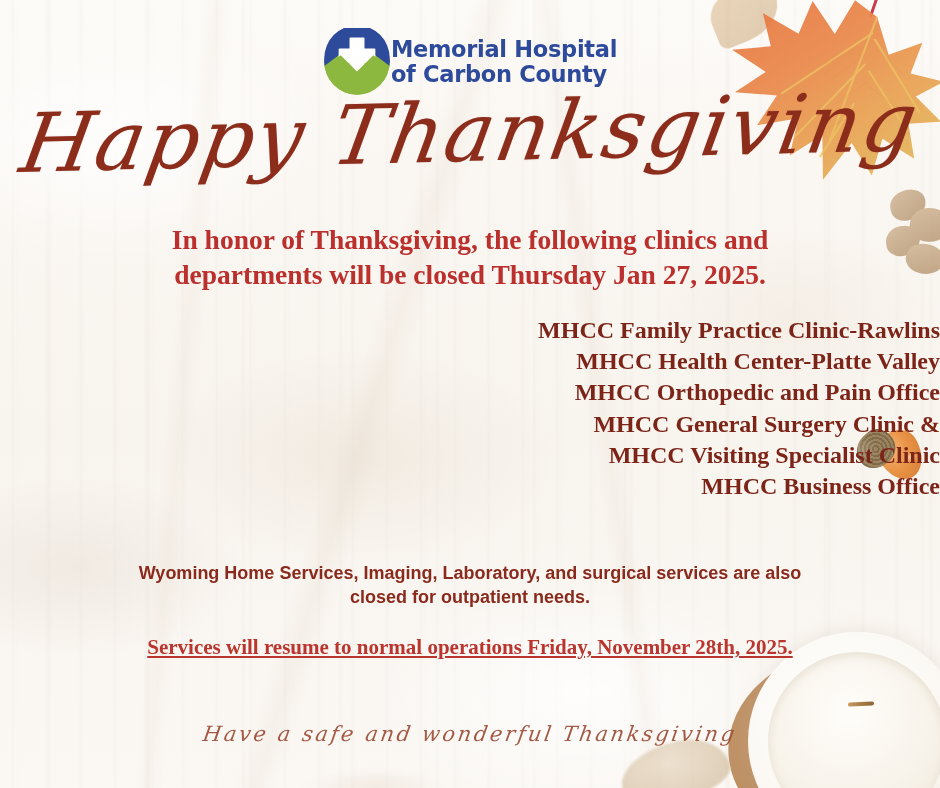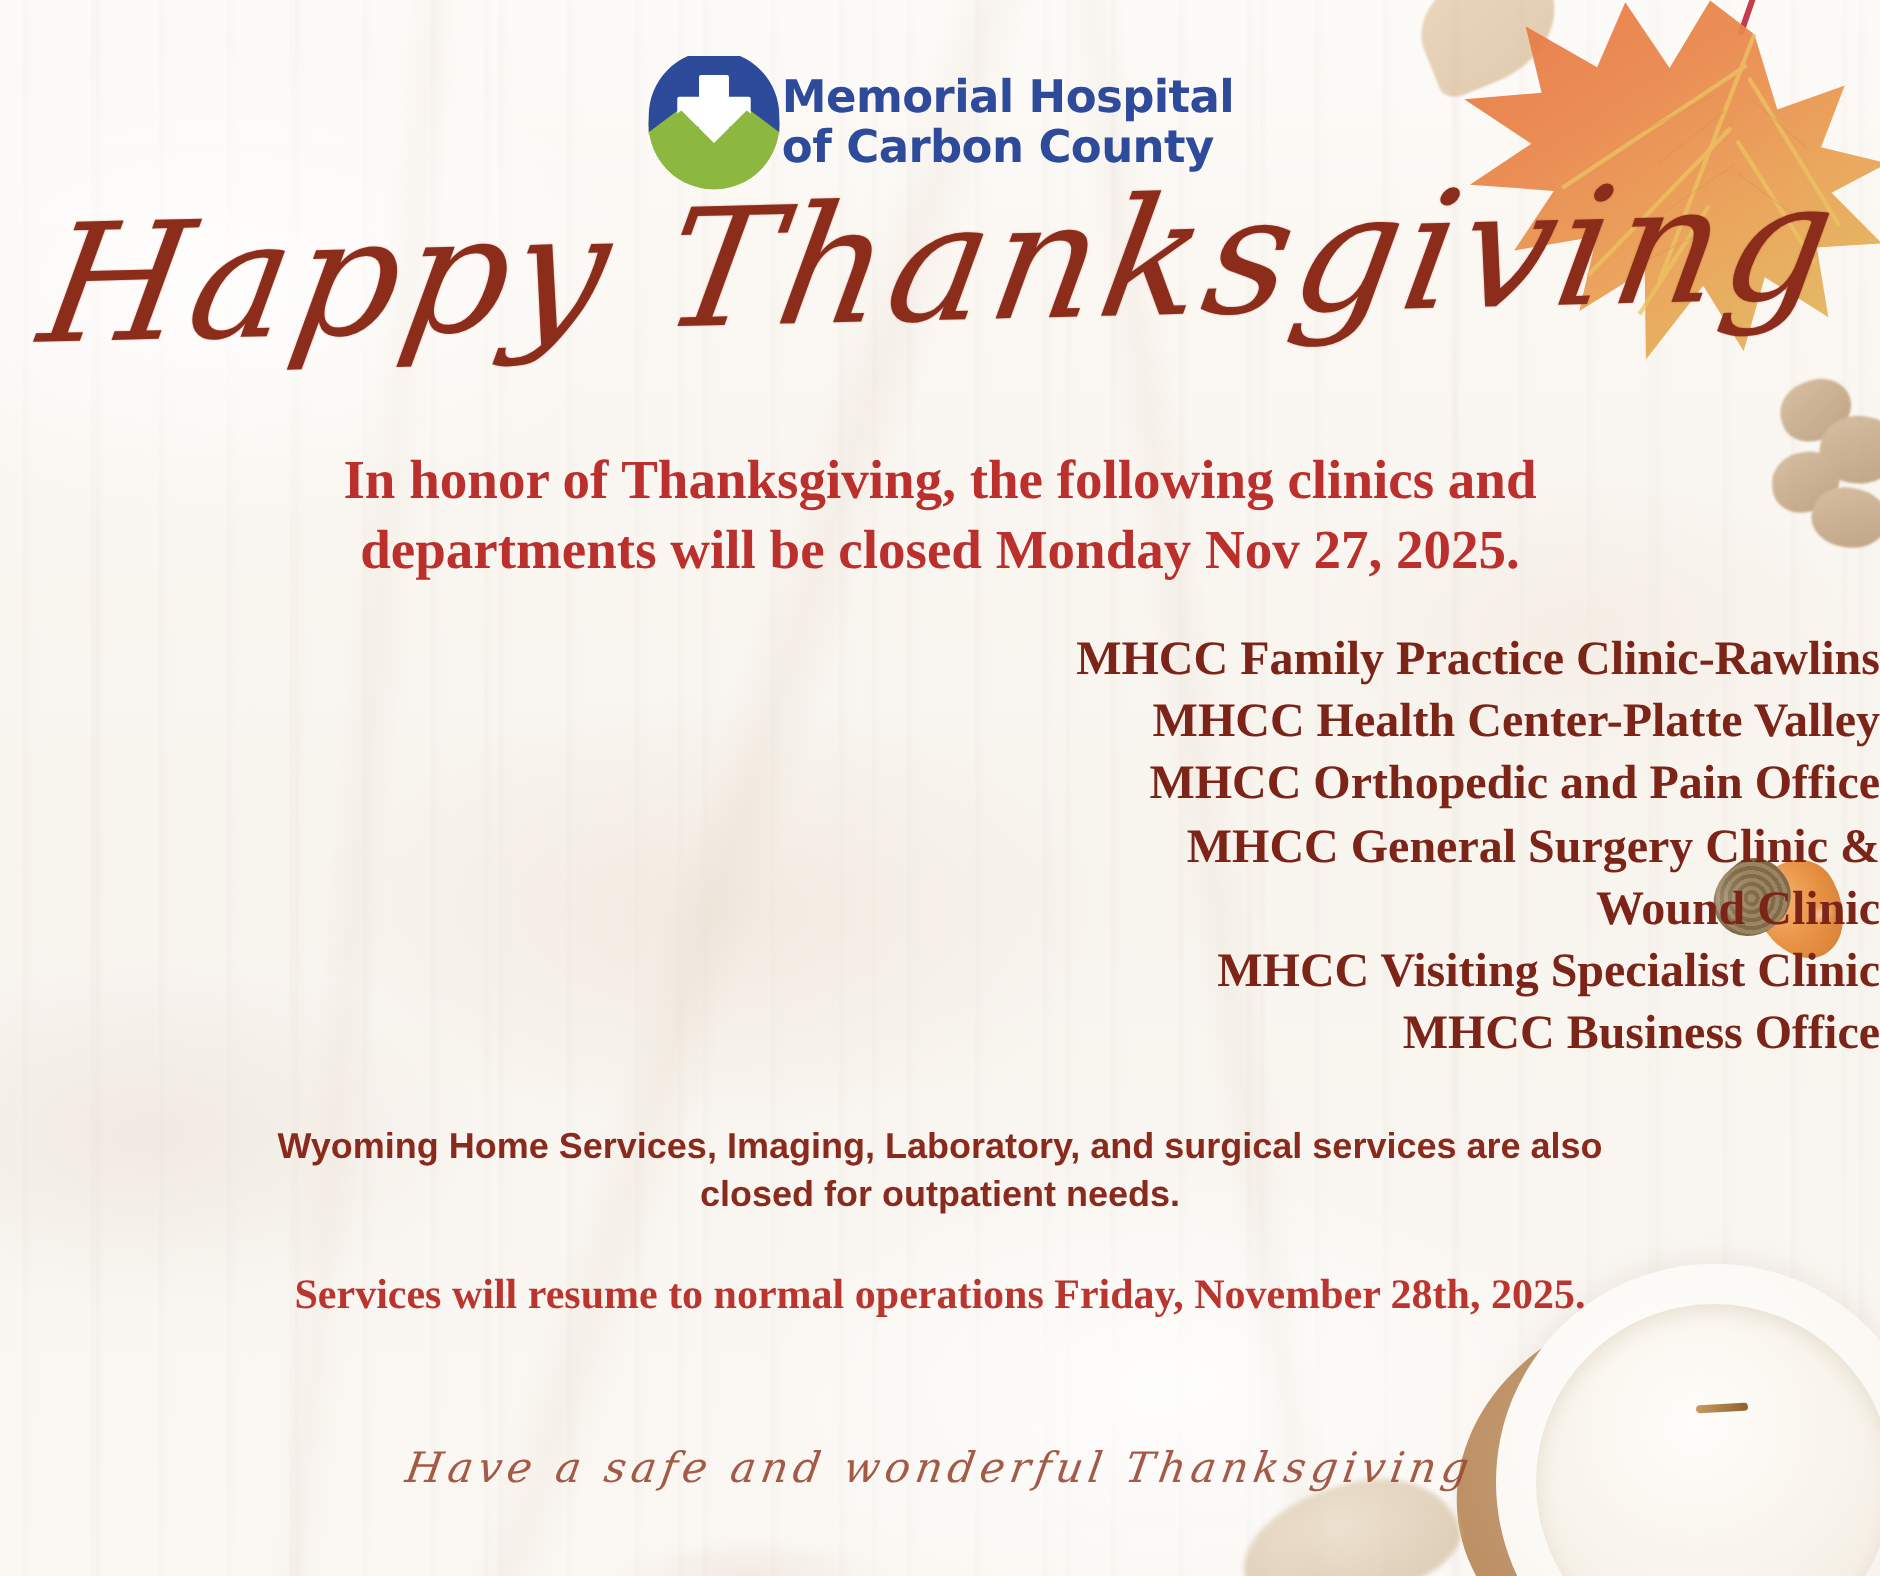--- a/index.html
+++ b/index.html
@@ -323,20 +323,21 @@
     position: absolute;
     top: 634px;
     left: 110px;
     right: 110px;
     text-align: center;
     font-family: "Liberation Serif", serif;
     font-weight: 700;
     font-size: 21px;
     line-height: 1.32;
     color: #bb352f;
+    text-decoration: underline;
   }
 
   
   .closing-script {
     position: absolute;
     top: 722px;
     left: 0;
     right: 0;
     text-align: center;
     font-family: "DejaVu Serif", serif;
@@ -425,28 +426,27 @@
         <rect x="39" y="14" width="22" height="54" rx="1.5" fill="#ffffff"></rect>
         <rect x="23" y="30" width="54" height="22" rx="1.5" fill="#ffffff"></rect>
         <path d="M2 50 A48 48 0 0 0 98 50 L98 58 L74 40 L50 64 L26 40 L2 58 Z" fill="#8cb83f"></path>
       </svg>
       <div class="logo-text">Memorial Hospital
 of Carbon County</div>
     </div>
 
     <div class="script-title">Happy Thanksgiving</div>
 
-    <div class="headline">In honor of Thanksgiving, the following clinics and departments will be closed Monday Nov 27, 2025.</div>
+    <div class="headline">In honor of Thanksgiving, the following clinics and departments will be closed Thursday Jan 27, 2025.</div>
 
     <ul class="clinic-list">
       <li>MHCC Family Practice Clinic-Rawlins</li>
       <li>MHCC Health Center-Platte Valley</li>
       <li>MHCC Orthopedic and Pain Office</li>
       <li>MHCC General Surgery Clinic &amp;</li>
-      <li>Wound Clinic</li>
       <li>MHCC Visiting Specialist Clinic</li>
       <li>MHCC Business Office</li>
     </ul>
 
     <div class="also-closed">Wyoming Home Services, Imaging, Laboratory, and surgical services are also closed for outpatient needs.</div>
 
     <div class="resume">Services will resume to normal operations Friday, November 28th, 2025.</div>
 
     <div class="closing-script">Have a safe and wonderful Thanksgiving</div>
 

